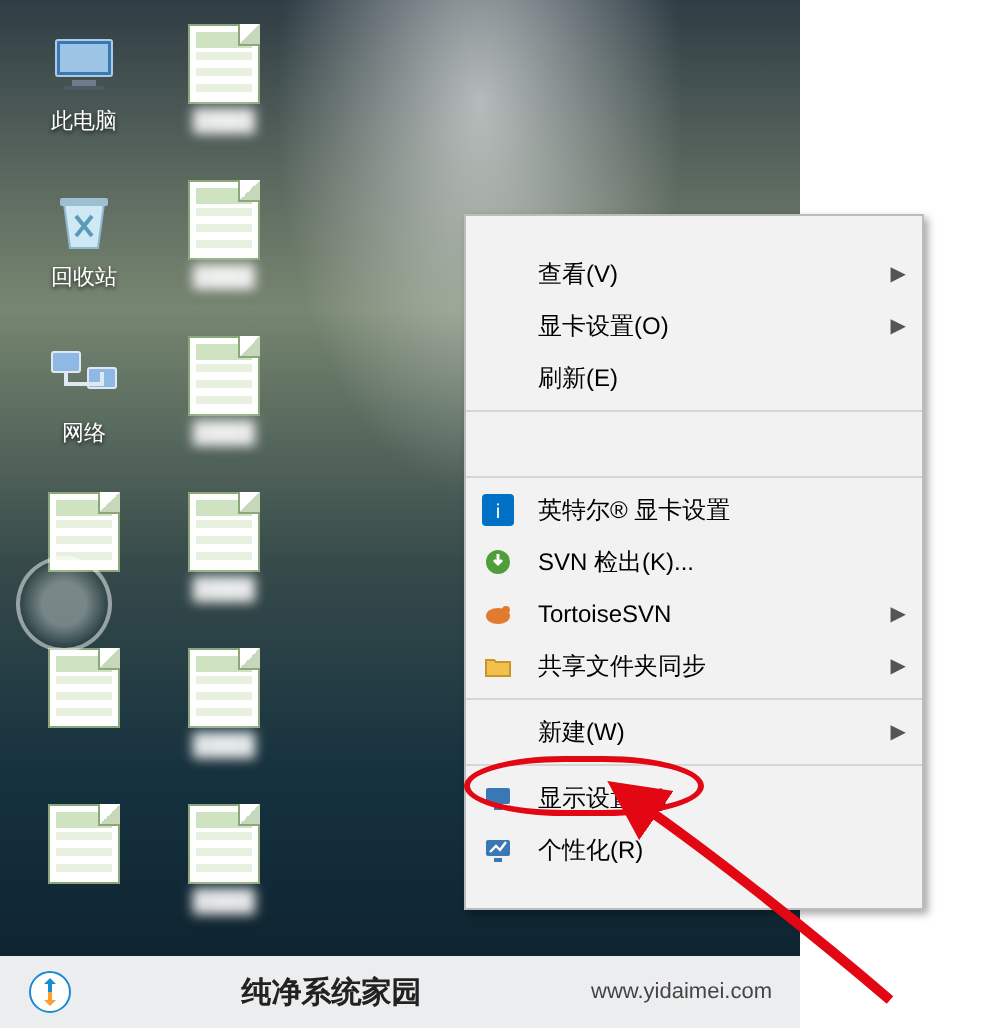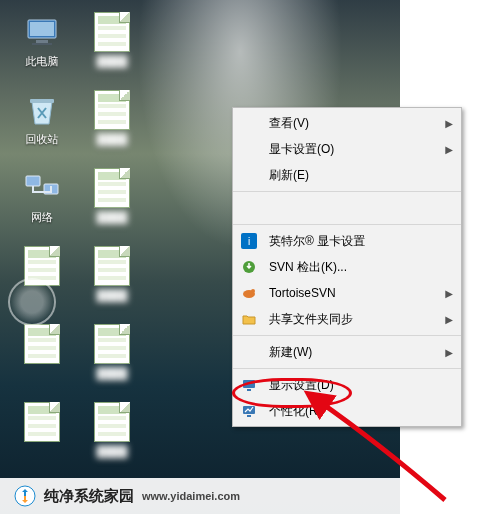--- a/index.html
+++ b/index.html
@@ -35,21 +35,21 @@
     }
     .xls::after{
       content:""; position:absolute; right:-1px; top:-1px; width:10px; height:10px;
       background:linear-gradient(135deg,#fff 0 50%,#c7d8ba 50% 100%);
       border-bottom:1px solid #8aa87a; border-left:1px solid #8aa87a;
     }
     
     .ctx {
       position:absolute; left:232px; top:107px; width:230px;
       background:#f2f2f2; border:1px solid #bcbcbc; box-shadow:2px 2px 4px rgba(0,0,0,.35);
-      font-size:12px; color:#000; padding:2px 0;
+      font-size:12px; color:#000; padding:16px 0;
     }
     .ctx .row {
       display:flex; align-items:center; height:26px; padding:0 8px 0 6px;
       position:relative;
     }
     .ctx .ic { width:20px; height:20px; margin-right:10px; display:flex; align-items:center; justify-content:center; }
     .ctx .txt { flex:1; }
     .ctx .chev { color:#555; font-size:10px; margin-left:4px; }
     .ctx hr { border:none; border-top:1px solid #d6d6d6; margin:3px 0; }
     .annot-circle {
@@ -57,28 +57,28 @@
       border:3px solid #e30613; border-radius:50%/60%; pointer-events:none;
     }
     .annot-arrow {
       position:absolute; left:290px; top:390px; width:180px; height:120px;
       pointer-events:none;
     }
     
     .wm {
       position:absolute; left:0; right:0; bottom:0; height:36px;
       background:rgba(255,255,255,0.92); display:flex; align-items:center;
-      justify-content:flex-start; padding:0 14px; font-size:15px; color:#222;
+      justify-content:space-between; padding:0 14px; font-size:15px; color:#222;
       font-weight:600;
     }
     .wm .logo {
       width:22px; height:22px; margin-right:8px; position:relative;
     }
     .wm .logo svg{width:22px;height:22px;}
-    .wm .url{ font-size:11px; font-weight:700; margin-left:8px; color:#444;}
+    .wm .url{ font-size:11px; font-weight:400; margin-left:8px; color:#444;}
     
     .assist{
       position:absolute; left:8px; top:278px; width:48px; height:48px;
       border-radius:50%; border:2px solid rgba(255,255,255,.5);
       background:radial-gradient(circle at 50% 50%, rgba(255,255,255,.35) 0 35%, rgba(255,255,255,0) 70%);
     }
   </style>
 </head>
 <body>
 

